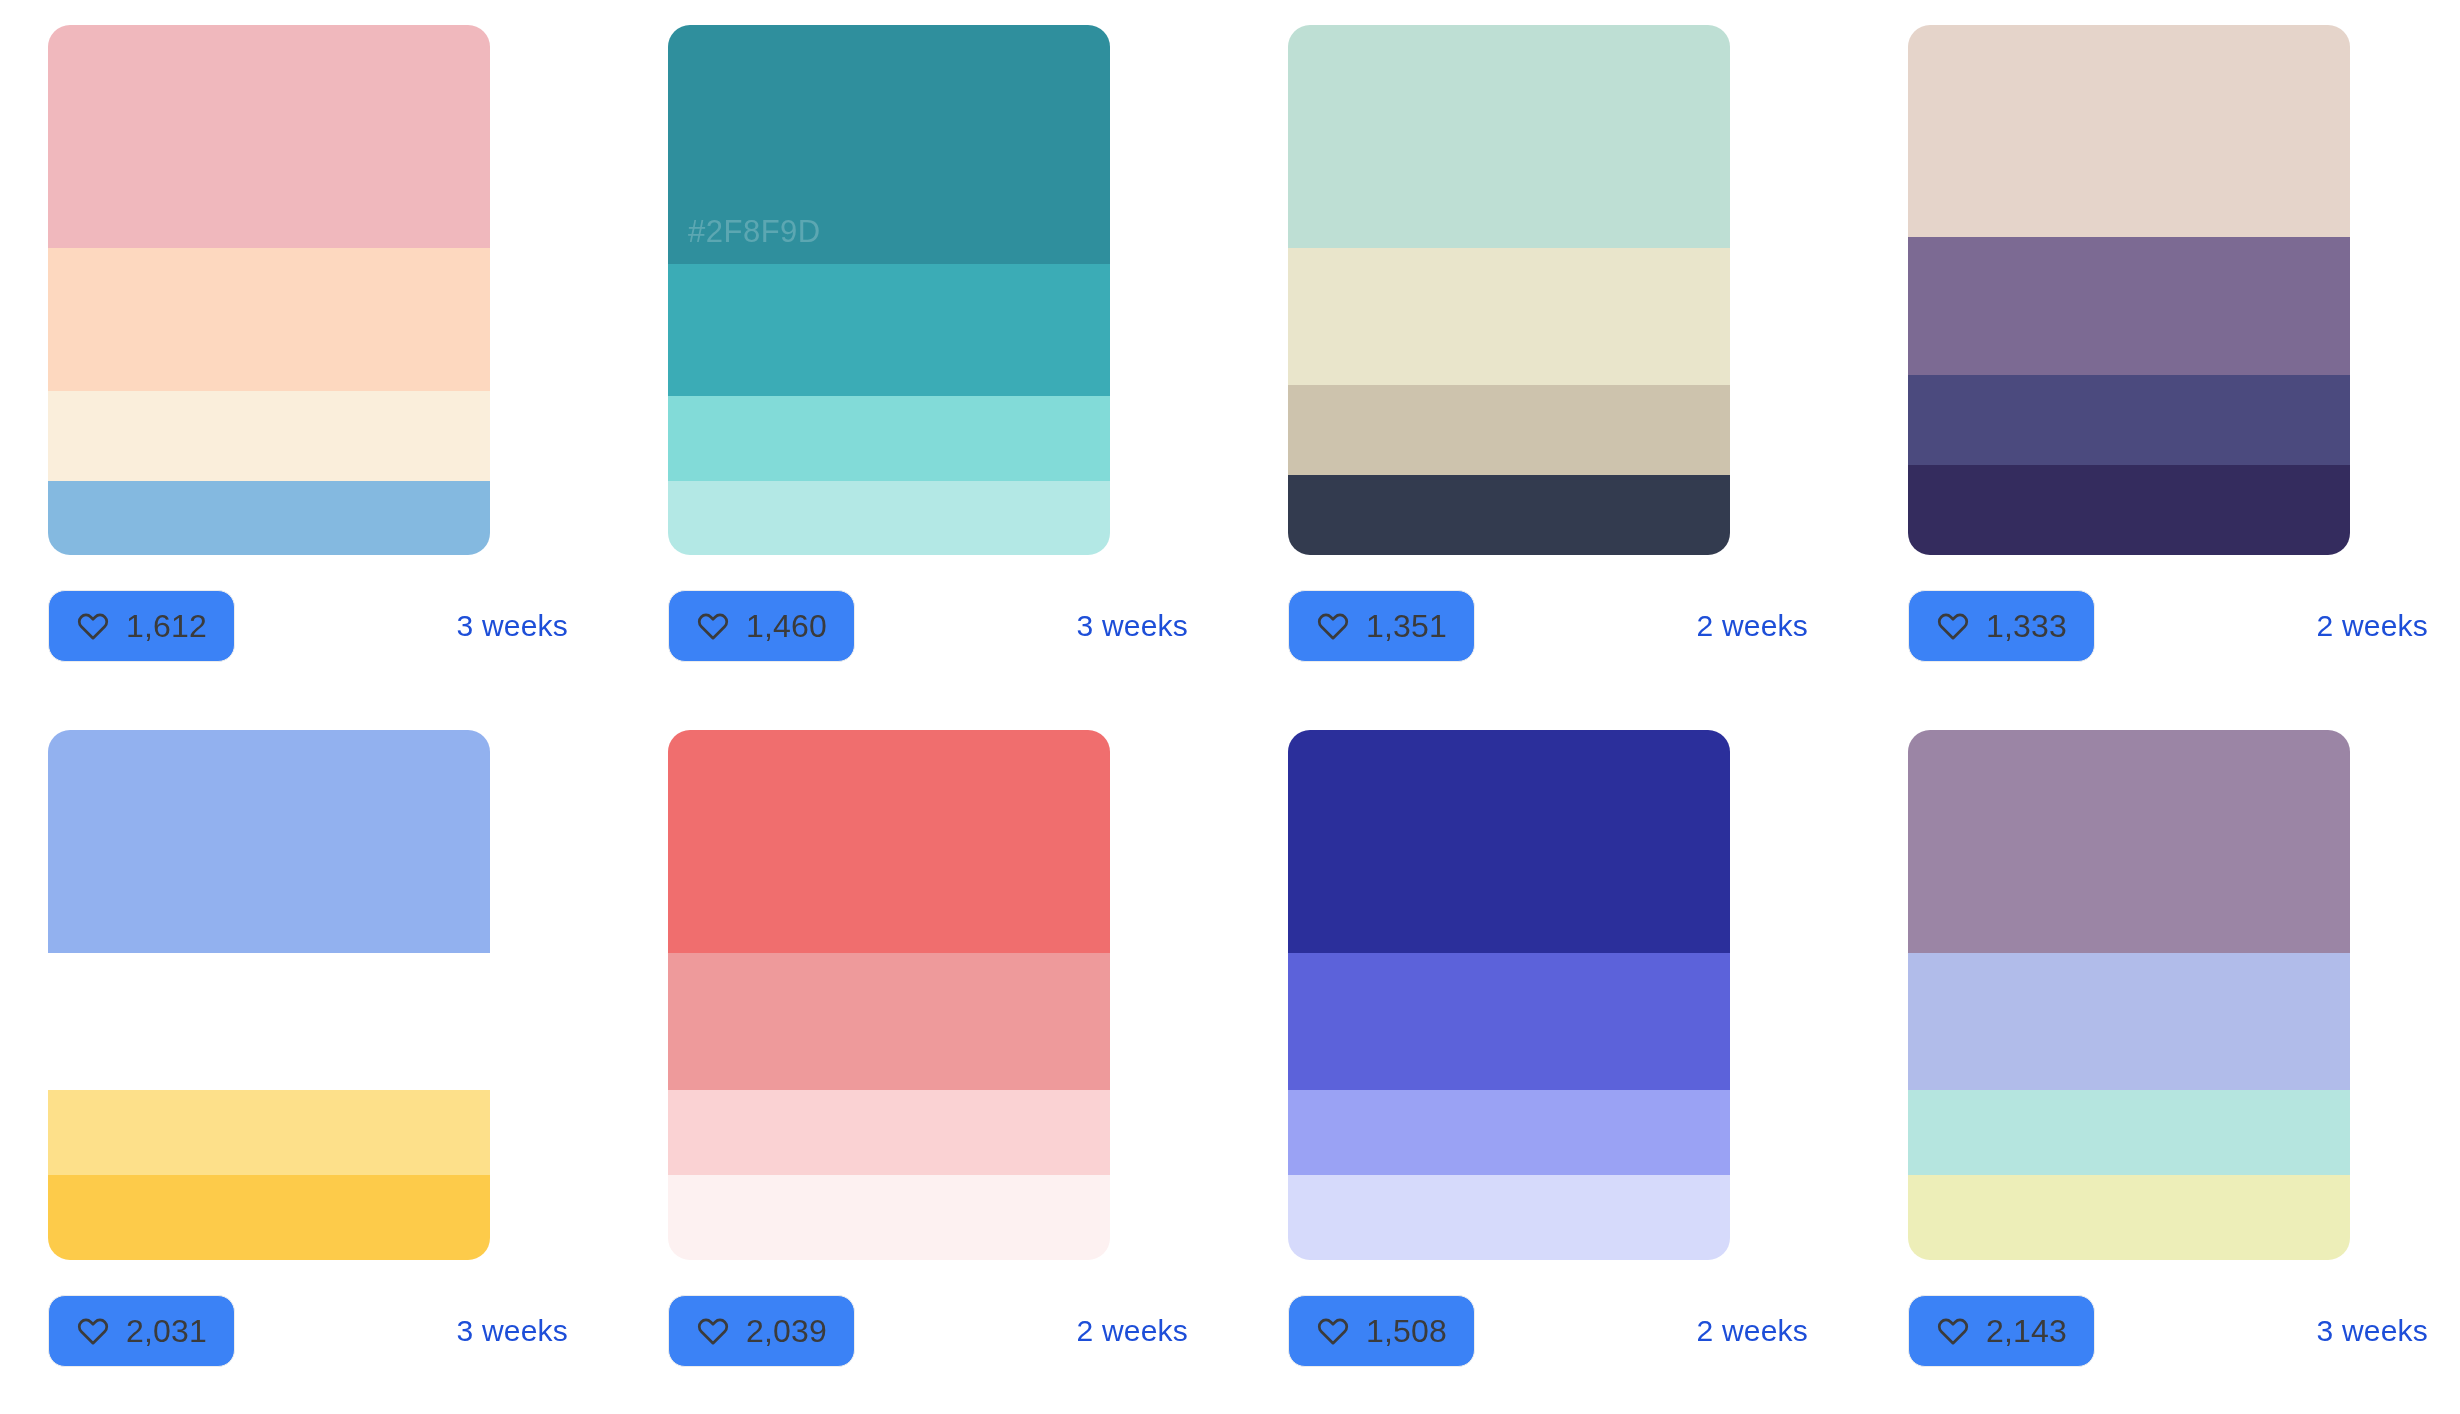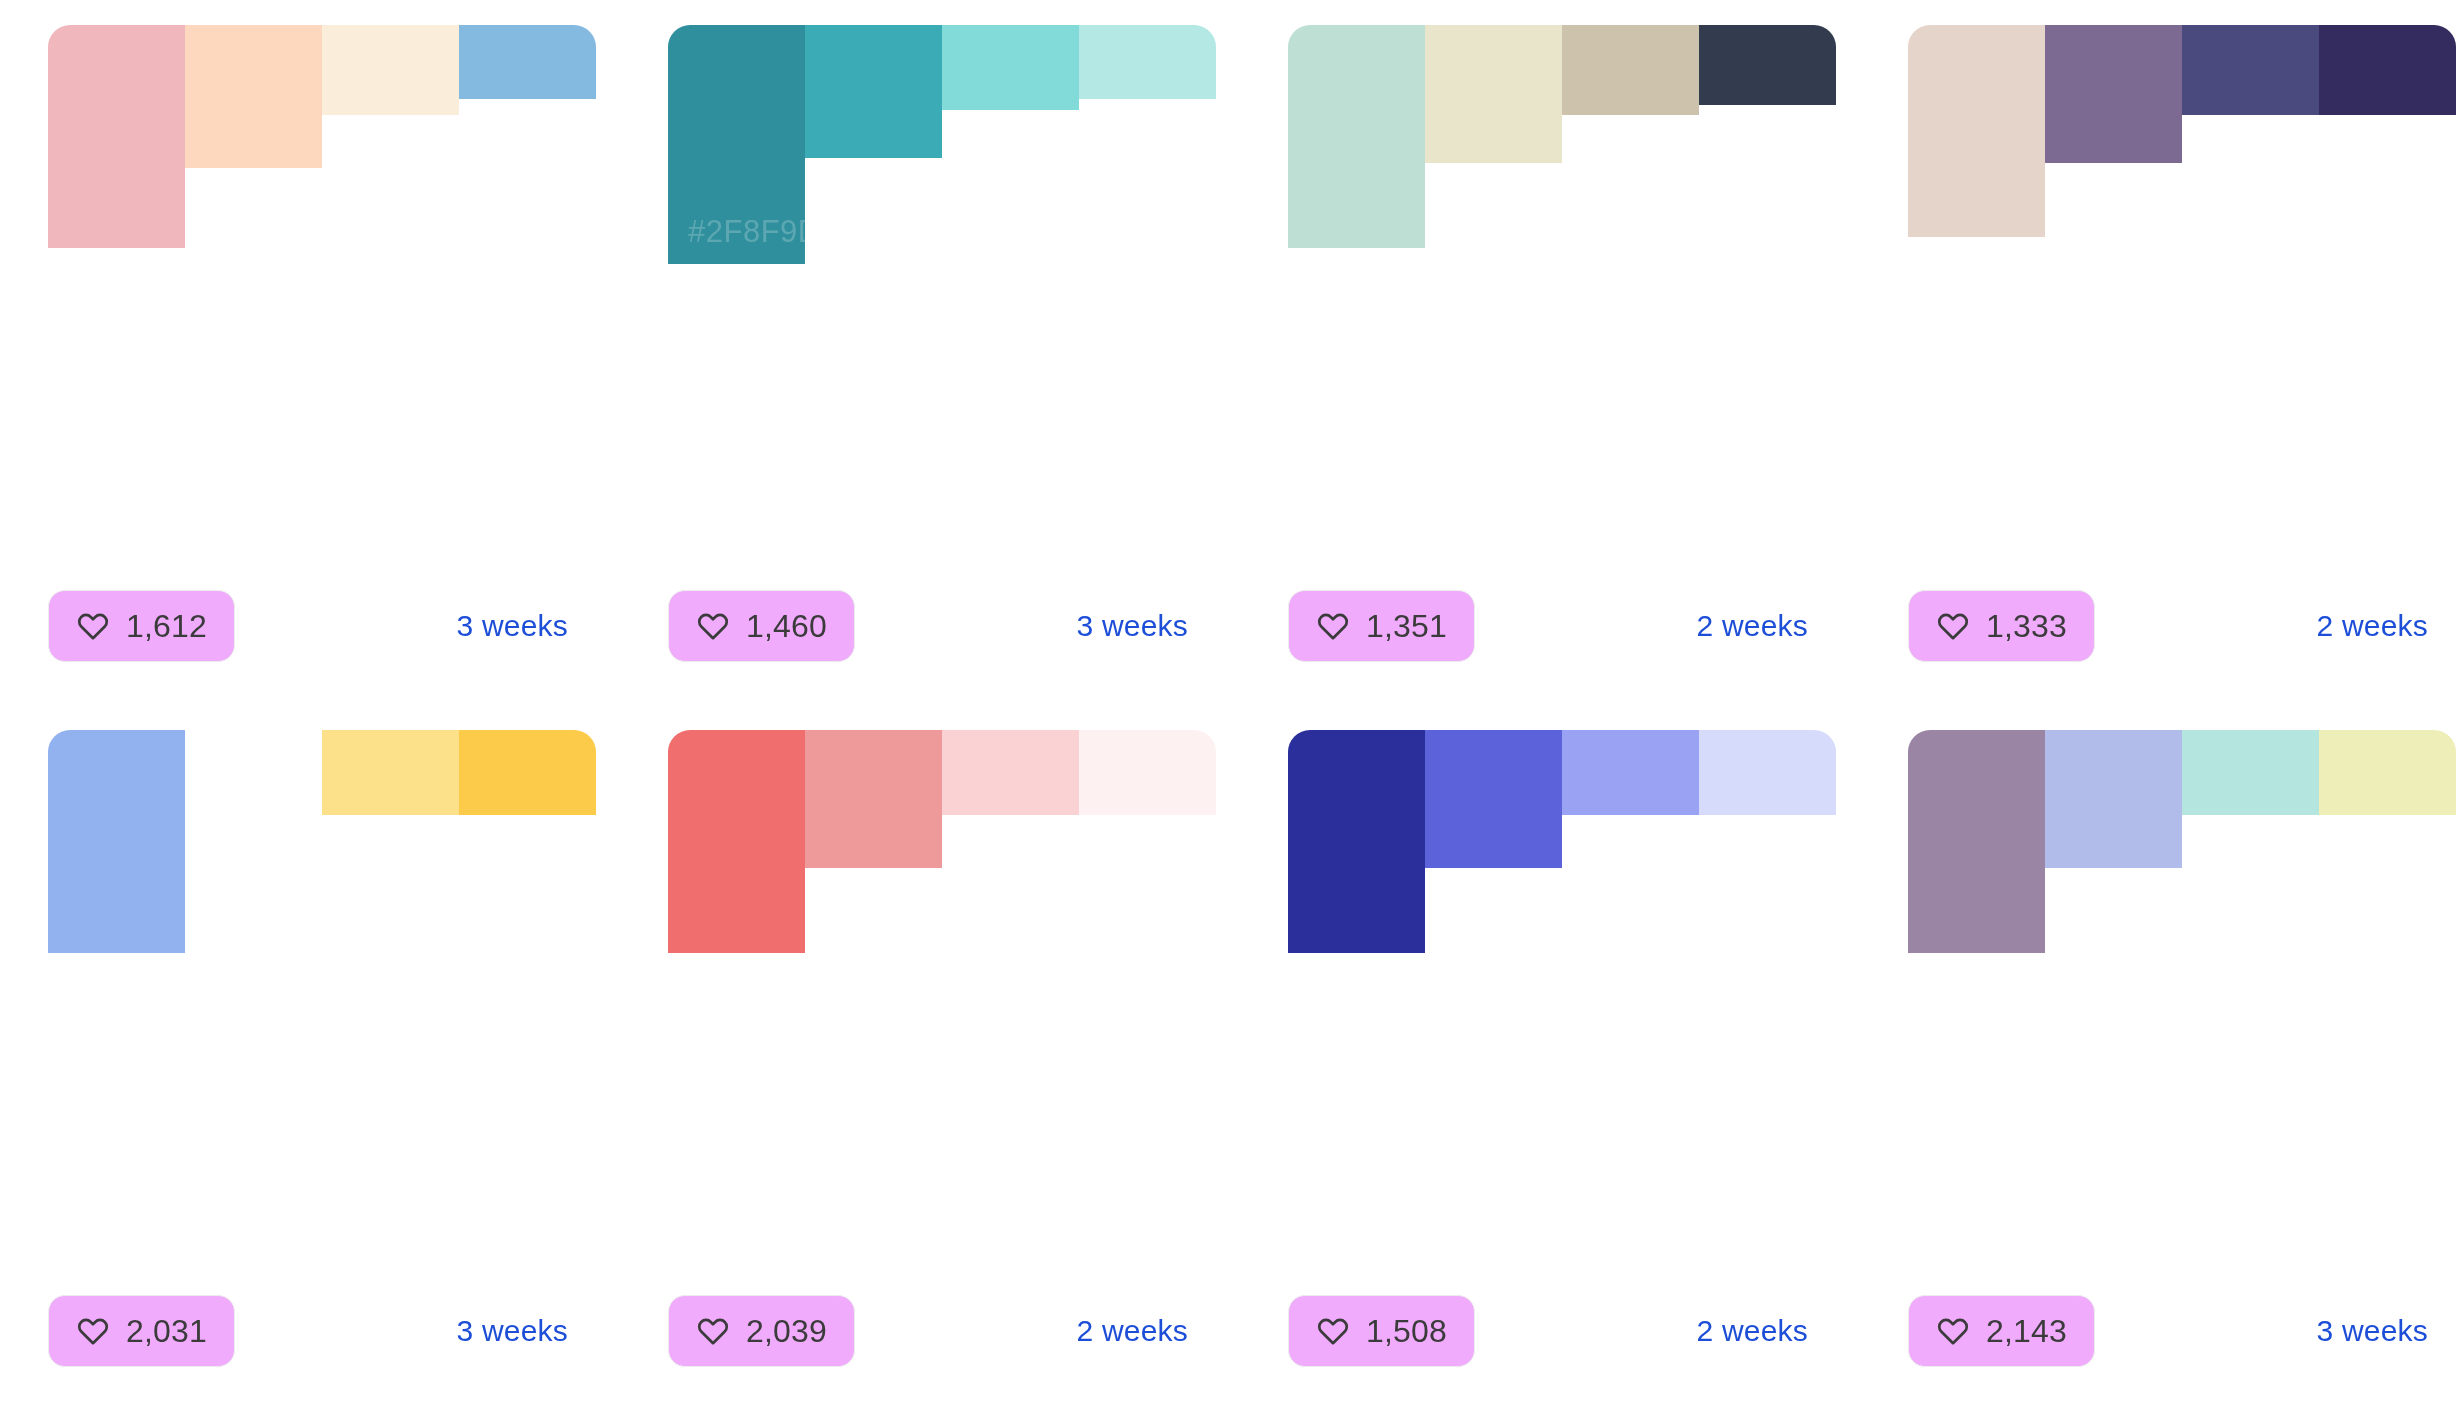--- a/index.html
+++ b/index.html
@@ -24,27 +24,28 @@
     align-content: start;
   }
 
   .palette-card {
     width: 530px;
     display: flex;
     flex-direction: column;
   }
 
   .swatch-stack {
-    width: 548px;
+    width: 442px;
     height: 530px;
     border-radius: 22px;
     overflow: hidden;
     position: relative;
     display: flex;
-    flex-direction: row;
+    flex-direction: column;
+    align-items: center;
   }
 
   .swatch-band {
     width: 100%;
     position: relative;
   }
 
   .hex-label {
     position: absolute;
     left: 20px;
@@ -67,21 +68,21 @@
   }
 
   .like-pill {
     display: inline-flex;
     align-items: center;
     gap: 16px;
     height: 72px;
     padding: 0 27px;
     border: 1.6px solid #ececec;
     border-radius: 17px;
-    background: #f0abfc;
+    background: #3b82f6;
   }
 
   .heart-icon {
     width: 34px;
     height: 34px;
     display: block;
     flex: none;
   }
   .heart-icon svg { display: block; width: 34px; height: 34px; }
 

